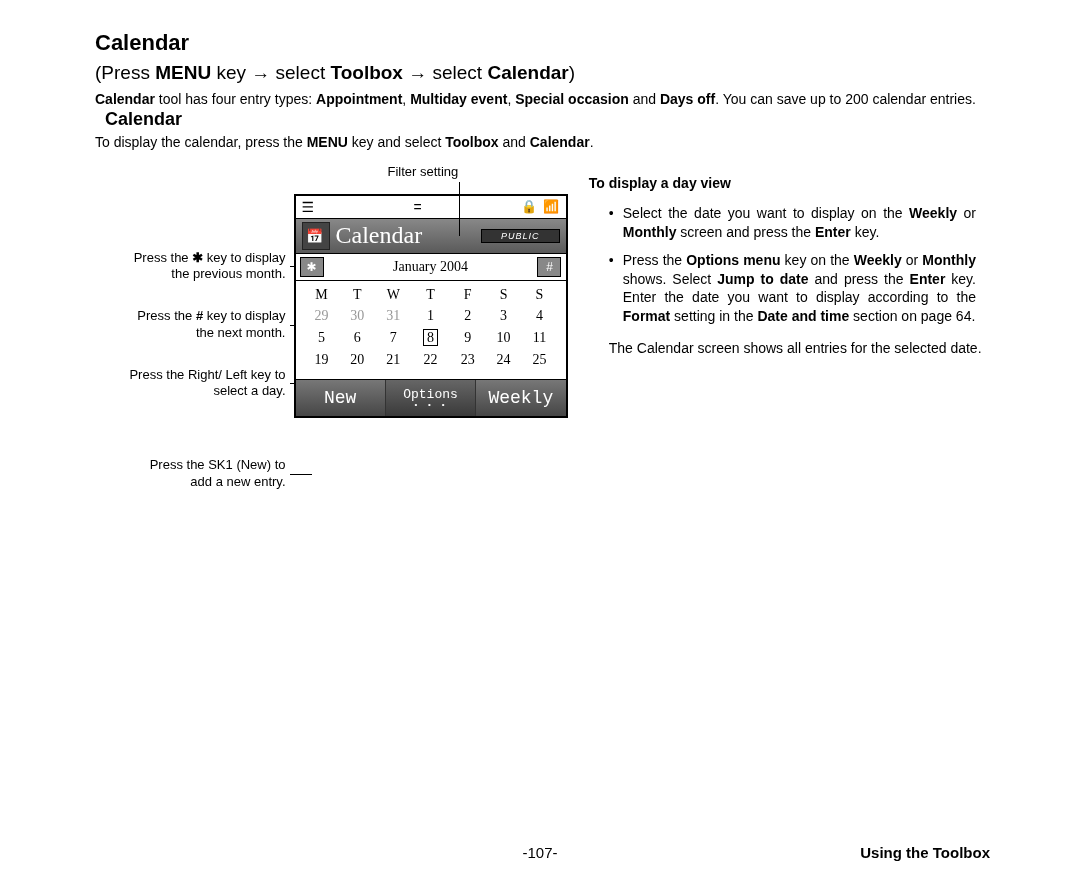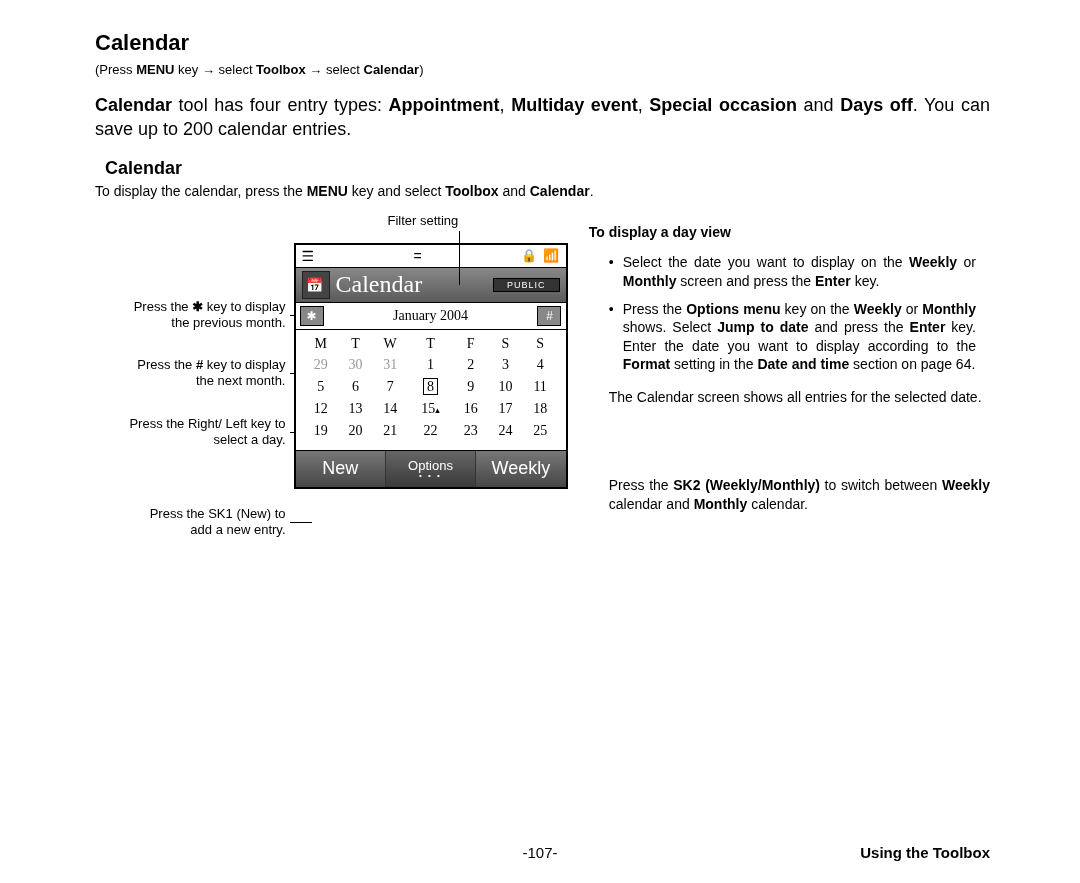--- a/index.html
+++ b/index.html
@@ -14,28 +14,27 @@
   }
   .page {
     padding: 30px 90px 0 95px;
   }
   .h1 {
     font-size: 22px;
     font-weight: bold;
     margin-bottom: 6px;
   }
   .nav-line {
-    font-size: 13px;
-    margin-bottom: 16px;
+    font-size: 19px;
+    margin-bottom: 6px;
   }
   .intro {
-    font-size: 18px;
+    font-size: 14px;
     line-height: 1.35;
     text-align: justify;
-    margin-bottom: 16px;
   }
   .h2 {
     font-size: 18px;
     font-weight: bold;
     margin-left: 10px;
     margin-bottom: 4px;
   }
   .display-line {
     font-size: 14px;
     margin-bottom: 20px;
@@ -105,22 +104,22 @@
     background:#444; border:1px solid #222;
     display:flex;align-items:center;justify-content:center;font-size:14px;
   }
   .titlebar .ttext {
     font-family: "Times New Roman", serif;
     font-size: 24px;
     flex: 1;
   }
   .titlebar .tbadge {
     font-size: 9px;
-    background:#333; border:1px solid #000; padding:1px 13px;
-    margin-right:6px; letter-spacing:1px;
+    background:#333; border:1px solid #000; padding:1px 19px;
+    margin-right:6px; letter-spacing:1px;font-style:italic;
   }
   .monthrow {
     display:flex; align-items:center; justify-content:space-between;
     height:26px; font-family:"Times New Roman",serif; font-size:14px;
     border-bottom:1px solid #000;
   }
   .mkey {
     width:22px;height:18px;margin:0 4px;
     background:#888;color:#fff;border:1px solid #000;
     display:flex;align-items:center;justify-content:center;
@@ -137,21 +136,21 @@
   .boxed { border:1px solid #000; padding:0 3px;}
   .softkeys {
     height:36px;
     background:linear-gradient(#777,#464646);
     color:#fff;
     display:flex;
     border-top:1px solid #000;
   }
   .sk {
     flex:1; display:flex; flex-direction:column; align-items:center; justify-content:center;
-    font-family:Liberation Sans, sans-serif; font-size:18px;
+    font-family:Liberation Mono, monospace; font-size:18px;
     border-right:1px solid #333;
   }
   .sk:last-child{border-right:none;}
   .sk.mid-sk { font-size:13px; background:linear-gradient(#666,#3a3a3a);}
   .dots{font-size:8px;letter-spacing:2px;margin-top:-2px;}
 
   .right-col {
     width: 405px;
     font-size: 14px;
     line-height: 1.32;
@@ -261,29 +260,20 @@
             <tr>
               <td>5</td>
                   <td>6</td>
                   <td>7</td>
                   <td><span class="boxed">8</span></td>
                   <td>9</td>
                   <td>10</td>
                   <td>11</td>
             </tr>
             <tr>
-              <td>12</td>
-                  <td>13</td>
-                  <td>14</td>
-                  <td><span>15</span><span style="font-size:9px;">▴</span></td>
-                  <td>16</td>
-                  <td>17</td>
-                  <td>18</td>
-            </tr>
-            <tr>
               <td>19</td>
                   <td>20</td>
                   <td>21</td>
                   <td>22</td>
                   <td>23</td>
                   <td>24</td>
                   <td>25</td>
             </tr>
           </tbody>
             </table>
@@ -303,23 +293,20 @@
       <div class="right-h">To display a day view</div>
       <ul class="bullets">
         <li>
           <span>Select the date you want to display on the </span><b>Weekly</b><span> or </span><b>Monthly</b><span> screen and press the </span><b>Enter</b><span> key.</span>
         </li>
         <li>
           <span>Press the </span><b>Options menu</b><span> key on the </span><b>Weekly</b><span> or </span><b>Monthly</b><span> shows. Select </span><b>Jump to date</b><span> and press the </span><b>Enter</b><span> key. Enter the date you want to display according to the </span><b>Format</b><span> setting in the </span><b>Date and time</b><span> section on page 64.</span>
         </li>
       </ul>
       <div class="note">The Calendar screen shows all entries for the selected date.</div>
-      <div class="note sk2note">
-        <span>Press the </span><b>SK2 (Weekly/Monthly)</b><span> to switch between </span><b>Weekly</b><span> calendar and </span><b>Monthly</b><span> calendar.</span>
-      </div>
     </div>
   </div>
 </div>
 
 <div class="footer">
   <span></span>
   <span class="pg">-107-</span>
   <span class="sec">Using the Toolbox</span>
 </div>
 

